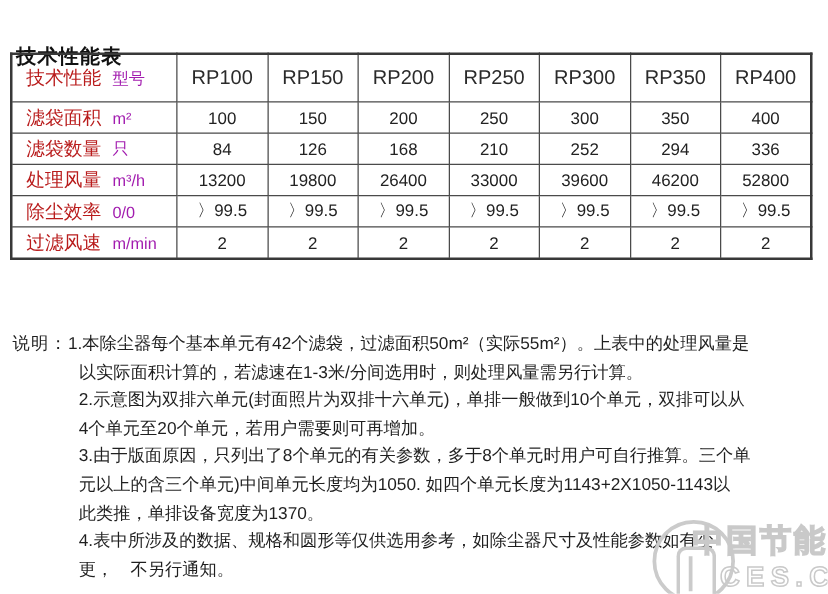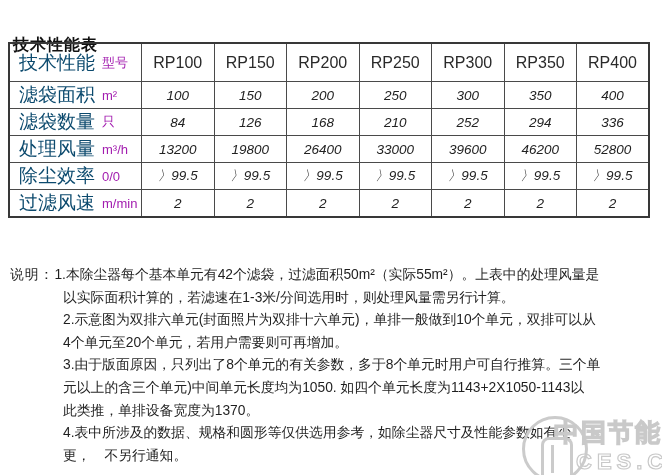--- a/index.html
+++ b/index.html
@@ -21,24 +21,24 @@
   }
   table.spec td{
     border:1px solid #4a4a4a;
     text-align:center;vertical-align:middle;
     font-size:13.5px;color:#222;
     height:24px;padding:0;overflow:hidden;white-space:nowrap;
   }
   table.spec tr.header-row td{height:37px;}
   td.label-cell{width:131px;text-align:left;}
   .label-wrap{display:flex;align-items:center;padding-left:9px;}
-  .row-label{font-size:19px;color:#0c4a6e;min-width:64px;}
+  .row-label{font-size:15px;color:#b91c1c;min-width:64px;}
   .row-unit{font-size:13px;color:#a21caf;margin-left:7px;}
   .model-name{font-size:16px;color:#2a2a2a;}
-  td.spec-val{font-size:13.5px;font-style:italic;}
+  td.spec-val{font-size:13.5px;}
   tr.tight td.spec-val{font-size:10.5px;letter-spacing:0;}
   
   .notes{
     position:absolute;left:10px;top:264px;width:650px;
     font-size:13.8px;line-height:22.6px;color:#1f1f1f;
     padding-left:53px;
   }
   .notes-line{white-space:nowrap;}
   .notes-line.first{text-indent:-53px;}
   .notes-label{letter-spacing:1px;}

